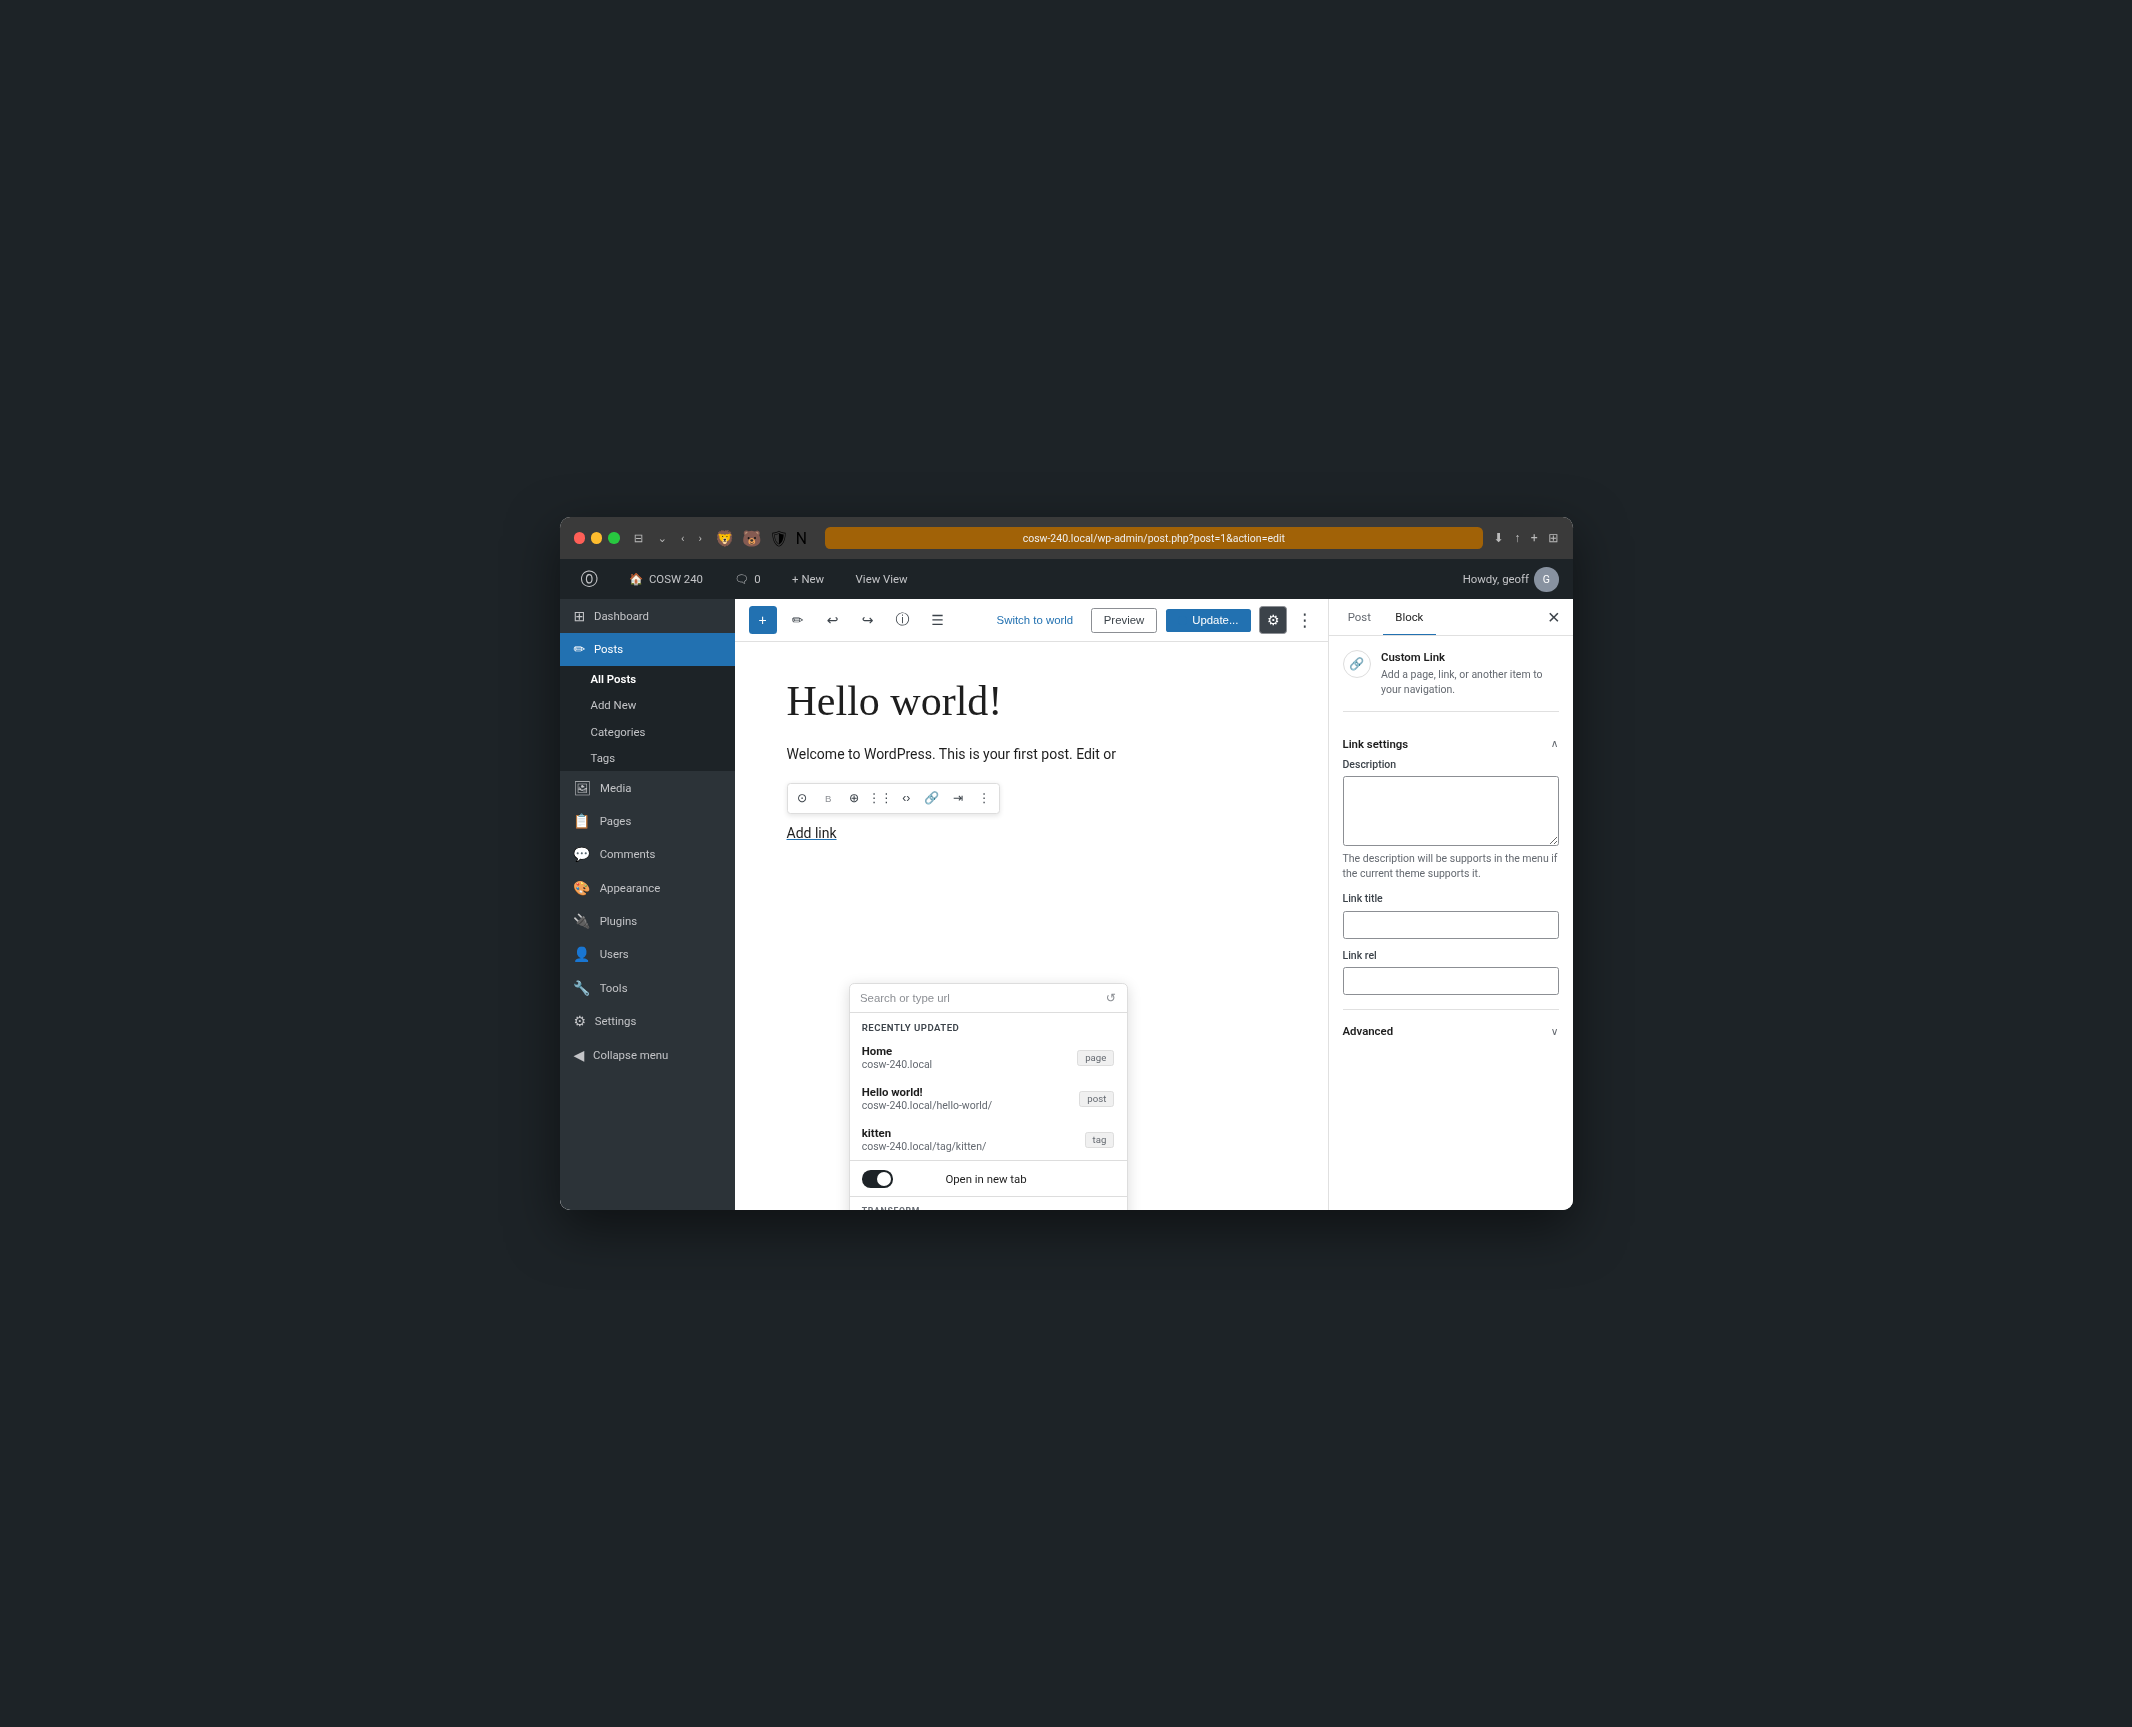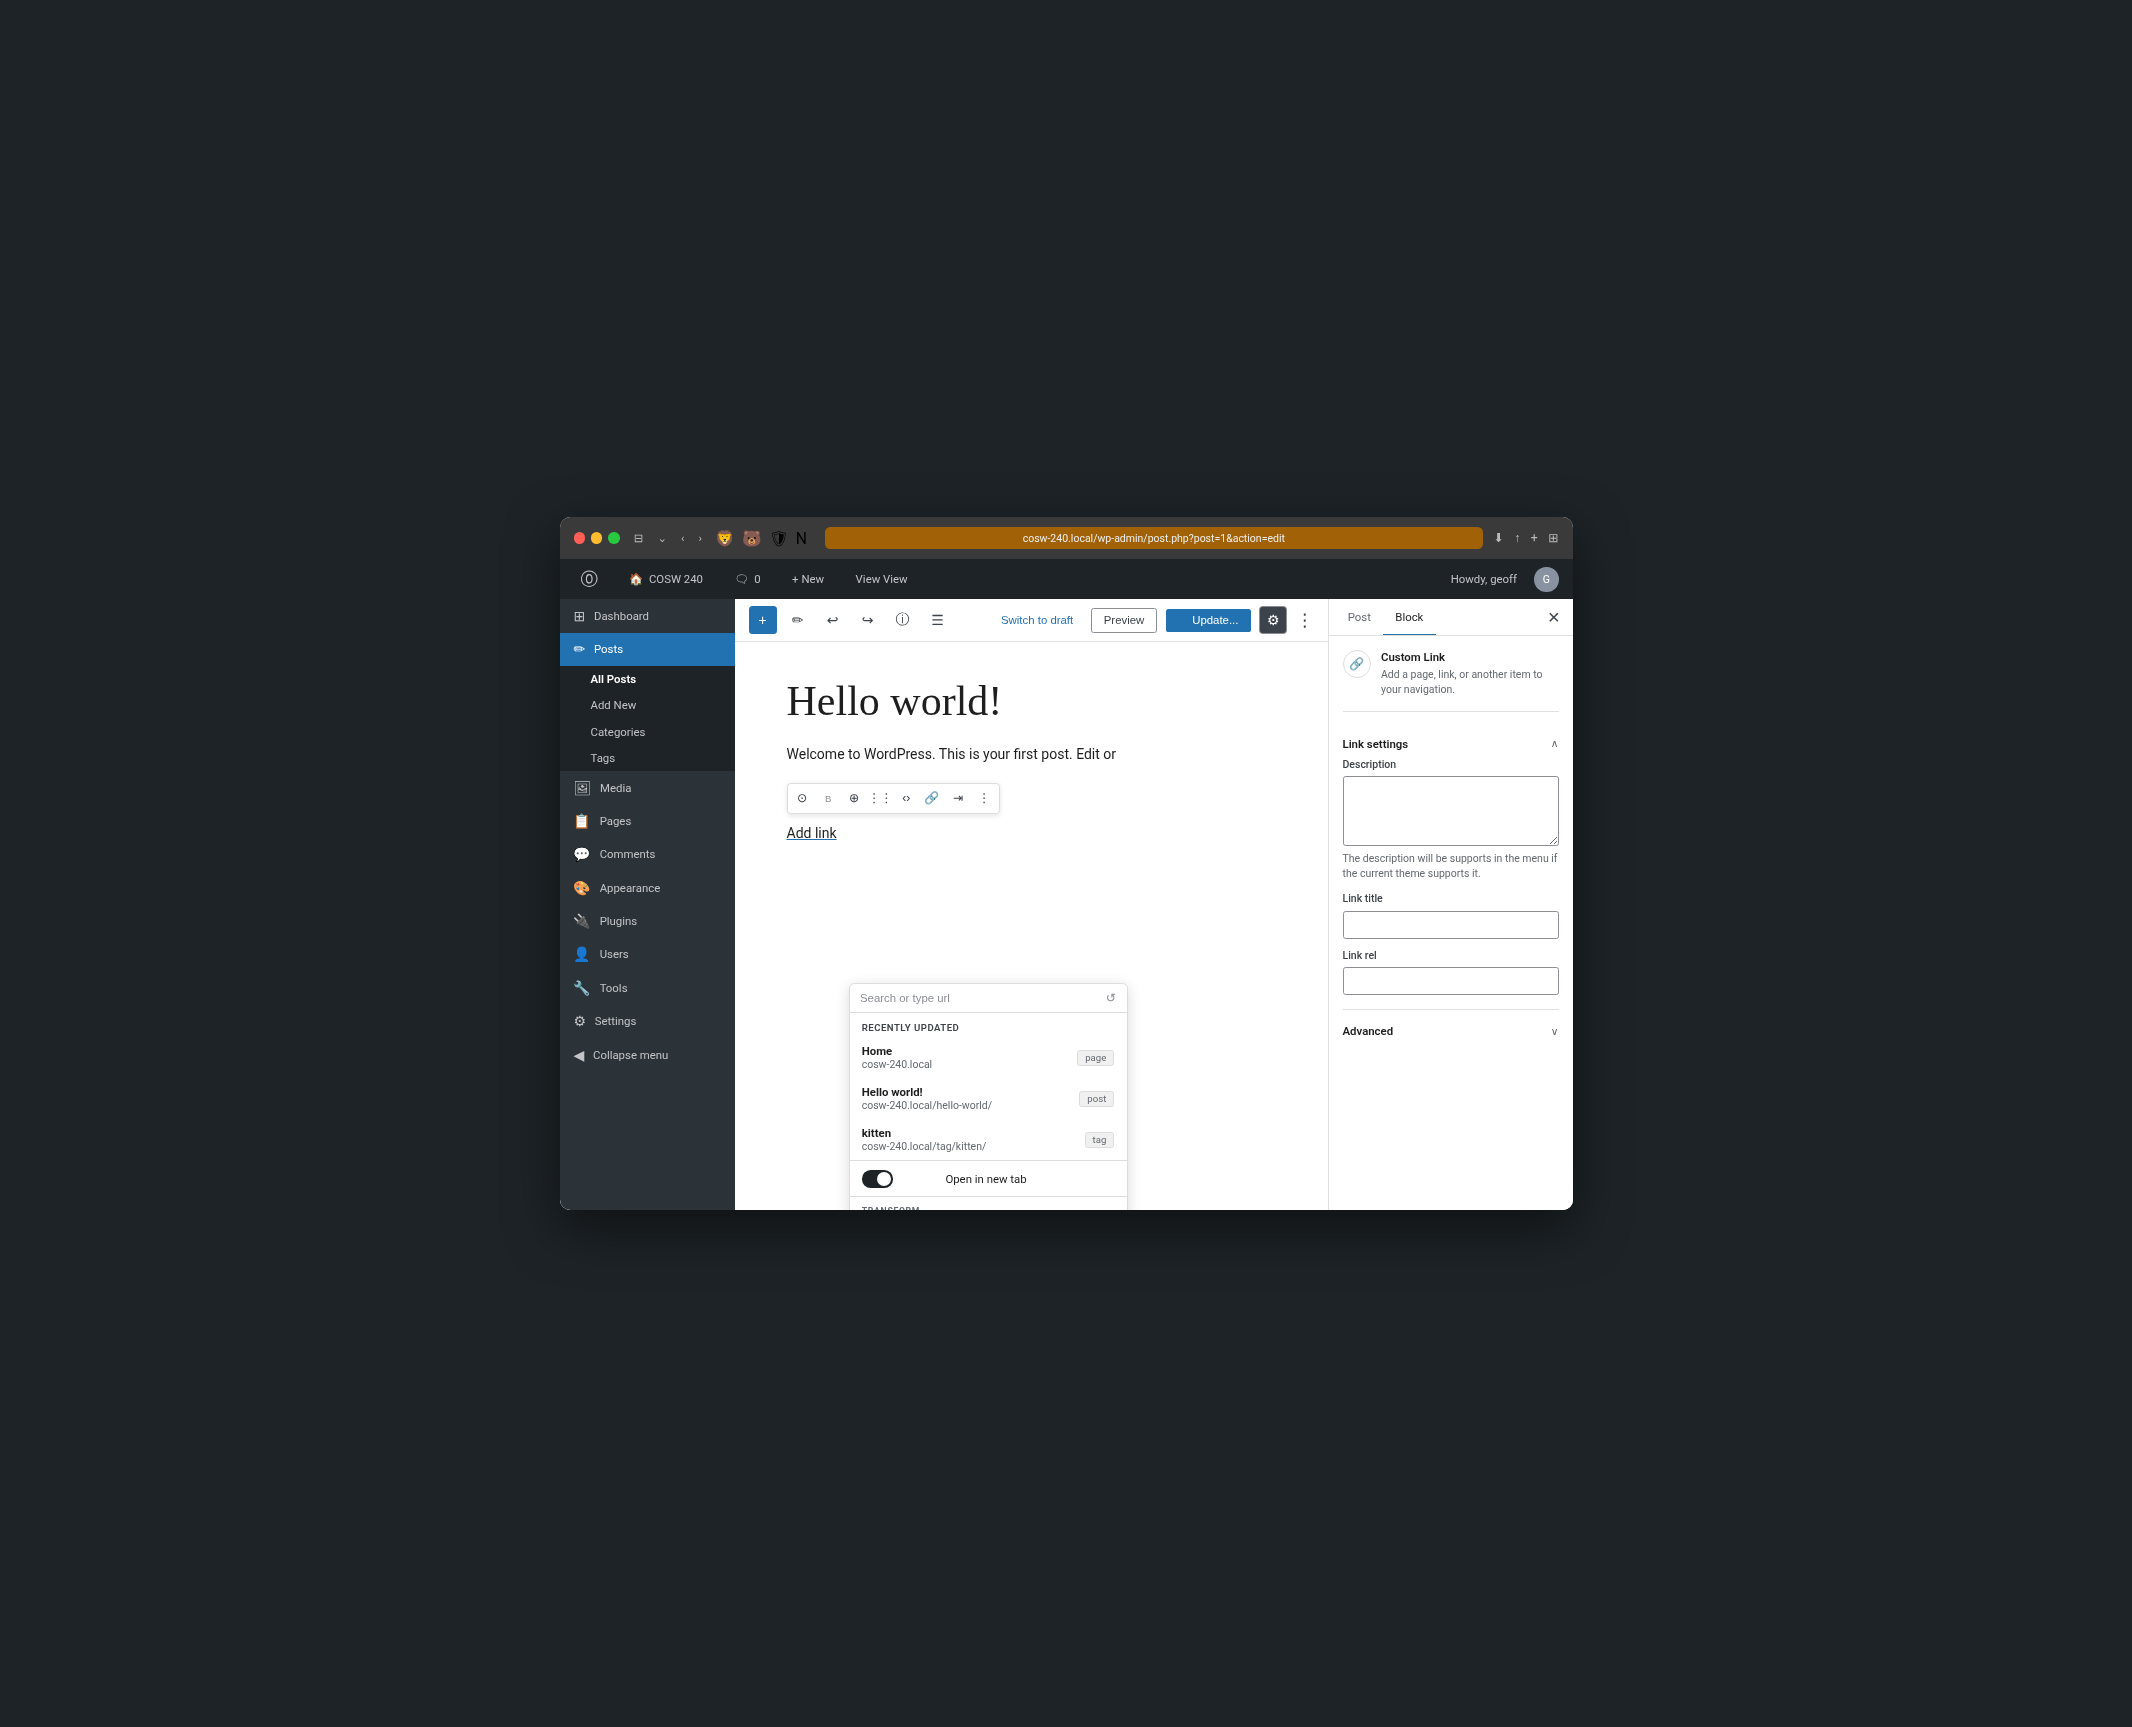--- a/index.html
+++ b/index.html
@@ -84,21 +84,21 @@
       align-items: center;
       gap: 5.2px;
       cursor: pointer;
       padding: 3.5px 7px;
       border-radius: 2.6px;
     }
     .admin-bar-right {
       margin-left: auto;
       display: flex;
       align-items: center;
-      gap: 17px;
+      gap: 5px;
     }
     .howdy-text { color: #c3c4c7; font-size: 11.4px; }
     .avatar {
       width: 24.5px; height: 24.5px; border-radius: 50%;
       background: #8892a0;
       display: flex; align-items: center; justify-content: center;
       font-size: 10.5px; color: white;
     }
     
     .wp-main {
@@ -601,21 +601,21 @@
     <div class="editor-area">
 
       <div class="editor-toolbar">
         <button class="toolbar-btn add-btn">+</button>
         <button class="toolbar-btn">✏</button>
         <button class="toolbar-btn">↩</button>
         <button class="toolbar-btn">↪</button>
         <button class="toolbar-btn">ⓘ</button>
         <button class="toolbar-btn">☰</button>
         <div class="toolbar-right">
-          <button class="switch-draft-btn">Switch to draft</button>
+          <button class="switch-draft-btn">Switch to world</button>
           <button class="preview-btn">Preview</button>
           <button class="update-btn">
             <span class="blue-dot"></span>
             <span>Update...</span>
           </button>
           <button class="settings-btn">⚙</button>
           <button class="more-btn">⋮</button>
         </div>
       </div>
 

